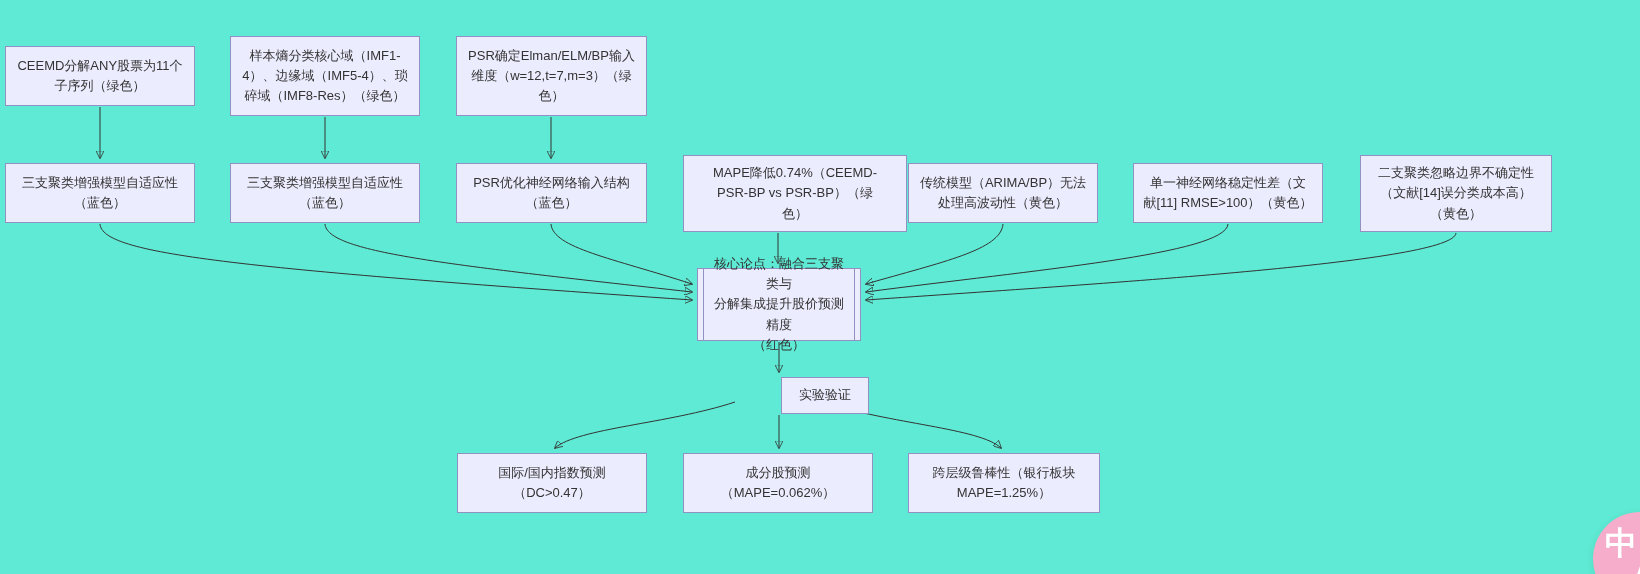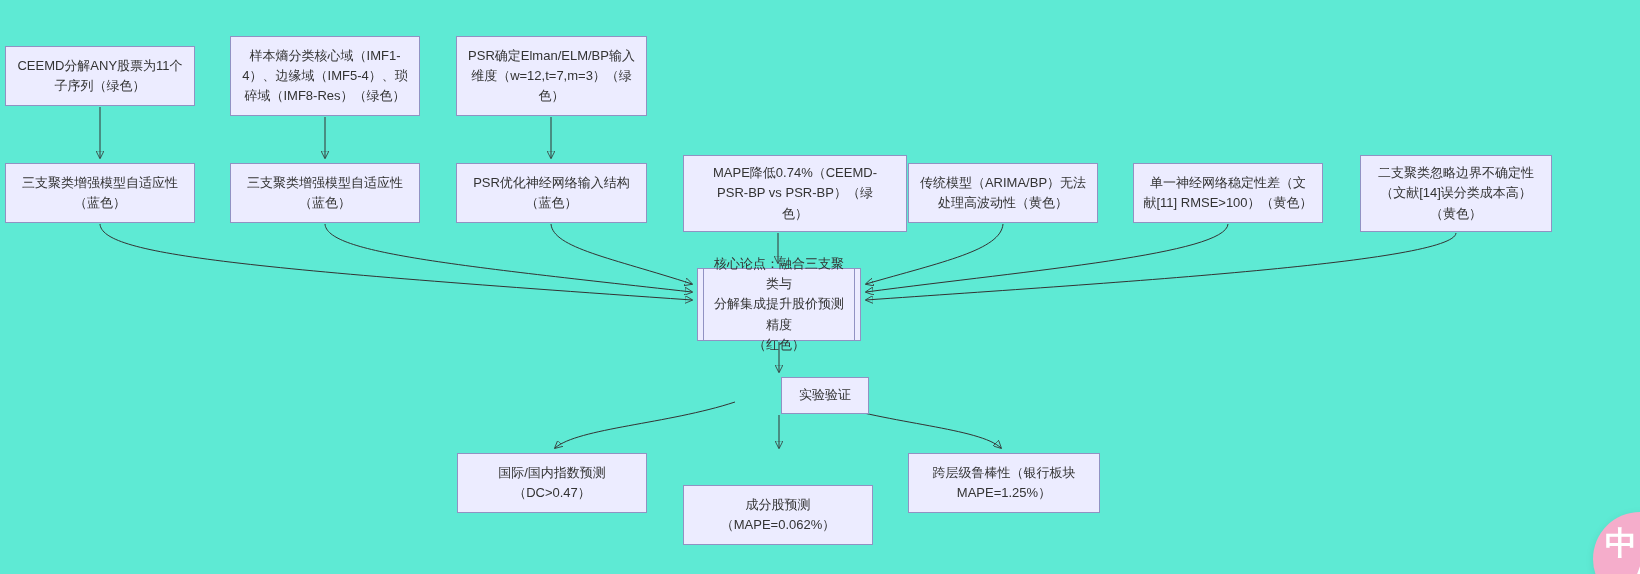--- a/index.html
+++ b/index.html
@@ -33,21 +33,21 @@
   #node-core{left:697px;top:268px;width:164px;height:73px;padding:4px 12px;}
   #node-core::before,#node-core::after{
     content:"";position:absolute;top:0;bottom:0;width:1px;background:#9192c3;
   }
   #node-core::before{left:5px;}
   #node-core::after{right:5px;}
   
   #node-experiment{left:735px;top:377px;width:88px;height:37px;margin-left:46px;}
   
   #node-index{left:457px;top:453px;width:190px;height:60px;}
-  #node-stock{left:683px;top:453px;width:190px;height:60px;margin-top:32px;}
+  #node-stock{left:683px;top:453px;width:190px;height:60px;}
   #node-robust{left:908px;top:453px;width:192px;height:60px;}
   
   .translate-btn{
     position:absolute;left:1593px;top:512px;width:94px;height:94px;
     border-radius:50%;background:#f5adcb;cursor:pointer;
     box-shadow:0 2px 8px rgba(0,0,0,0.08);
   }
   .translate-btn .zh{
     position:absolute;left:12px;top:10px;color:#ffffff;
     font-size:32px;font-weight:bold;

